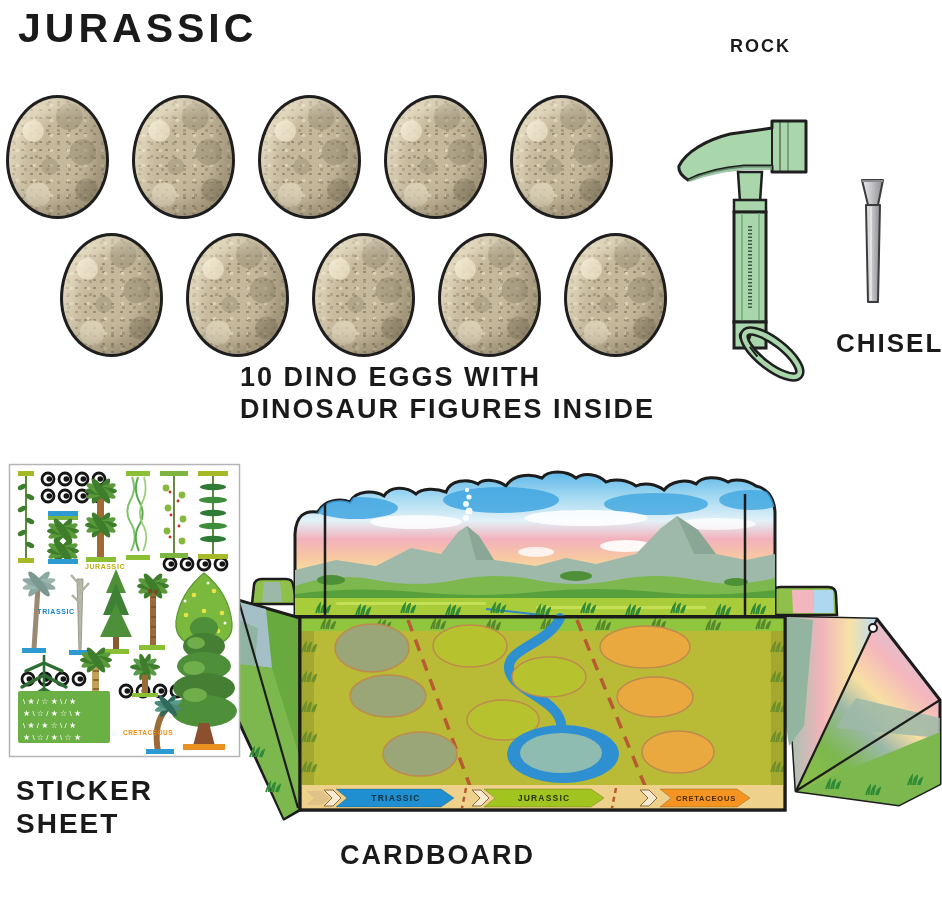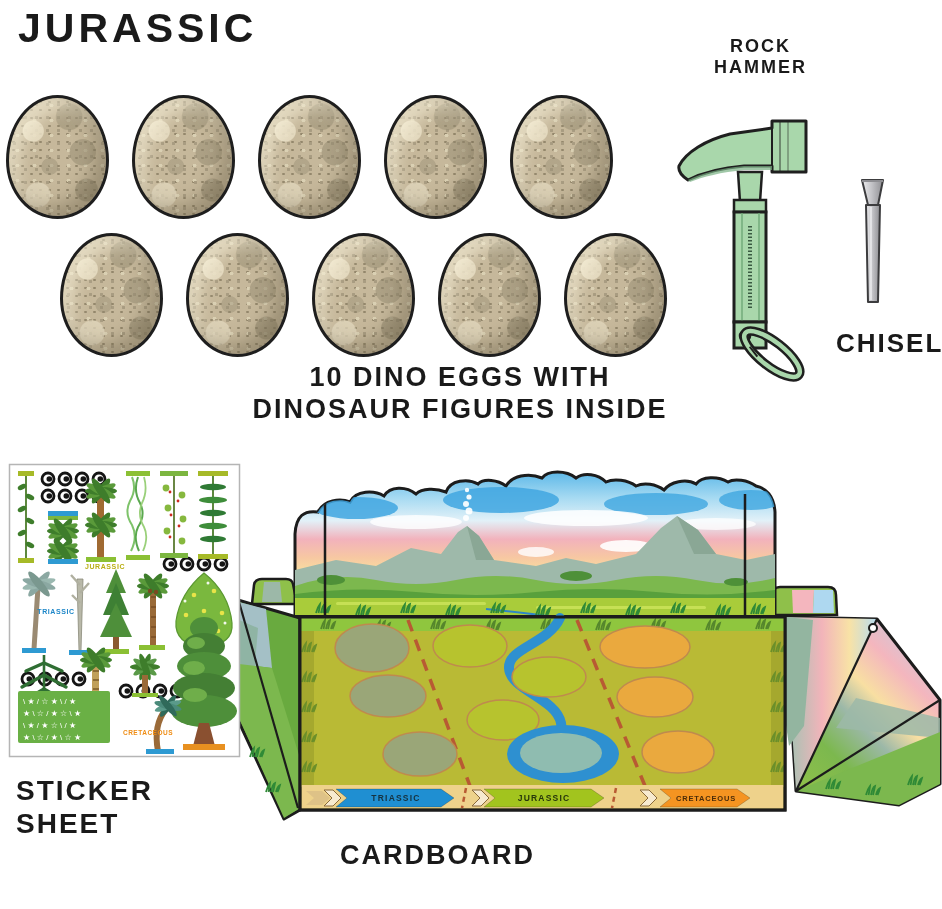--- a/index.html
+++ b/index.html
@@ -1,20 +1,20 @@
 <!DOCTYPE html>
 <html><head>
 <meta charset="utf-8">
 <style>
   html,body{margin:0;padding:0;background:#fff;}
   #canvas{position:relative;width:942px;height:909px;background:#fff;overflow:hidden;
           font-family:"Liberation Sans",sans-serif;color:#1a1a1a;}
   .label{position:absolute;font-weight:700;color:#1a1a1a;line-height:1.18;letter-spacing:2px;}
   #page-title{left:18px;top:4px;font-size:41px;letter-spacing:4px;}
-  #eggs-caption{left:240px;top:362px;width:440px;text-align:center;font-size:27px;}
+  #eggs-caption{left:240px;top:362px;width:440px;font-size:27px;}
   #hammer-label{left:678px;top:36px;width:165px;text-align:center;font-size:18px;}
   #chisel-label{left:836px;top:328px;font-size:26px;}
   #sticker-label{left:16px;top:774px;font-size:28px;}
   #diorama-label{left:340px;top:840px;width:340px;font-size:27px;}
   .egg-row{position:absolute;display:flex;gap:23px;}
   #egg-row-1{left:6px;top:95px;}
   #egg-row-2{left:60px;top:233px;}
   .egg{width:97px;height:118px;border:3px solid #1e1e1e;
        border-radius:50% 50% 50% 50% / 53% 53% 47% 47%;
        background-color:#c6b89b;
@@ -59,21 +59,20 @@
     <div class="egg"></div>
     <div class="egg"></div>
   </div>
   <div id="eggs-caption" class="label">
     <div>10 DINO EGGS WITH</div>
     <div>DINOSAUR FIGURES INSIDE</div>
   </div>
 
   <div id="hammer-label" class="label">
     <div>ROCK</div>
-    <div>HAMMER</div>
   </div>
   <svg id="hammer-svg" width="160" height="280" viewBox="0 0 160 280">
     <path d="M7,56 C14,42 34,30 58,24 L100,18 L100,11 L134,11 L134,62 L100,62 L100,56 L72,56 C48,58 28,64 16,70 C10,66 6,61 7,56 Z" fill="#a9d7ab" stroke="#1f1f1f" stroke-width="3" stroke-linejoin="round"></path>
     <line x1="100" y1="11" x2="100" y2="62" stroke="#1f1f1f" stroke-width="2"></line>
     <line x1="108" y1="12" x2="108" y2="61" stroke="#1f1f1f" stroke-width="1.3" opacity=".65"></line>
     <line x1="116" y1="12" x2="116" y2="61" stroke="#1f1f1f" stroke-width="1.3" opacity=".45"></line>
     <path d="M16,70 C28,64 48,58 72,56 L100,56 L100,60 L72,60 C50,62 30,67 18,72 Z" fill="#79b183" opacity=".7"></path>
     <polygon points="66,62 90,62 88,92 68,92" fill="#a9d7ab" stroke="#1f1f1f" stroke-width="2.5"></polygon>
     <rect x="62" y="90" width="32" height="12" fill="#a9d7ab" stroke="#1f1f1f" stroke-width="2.5"></rect>
     <rect x="62" y="102" width="32" height="110" fill="#a9d7ab" stroke="#1f1f1f" stroke-width="3"></rect>

